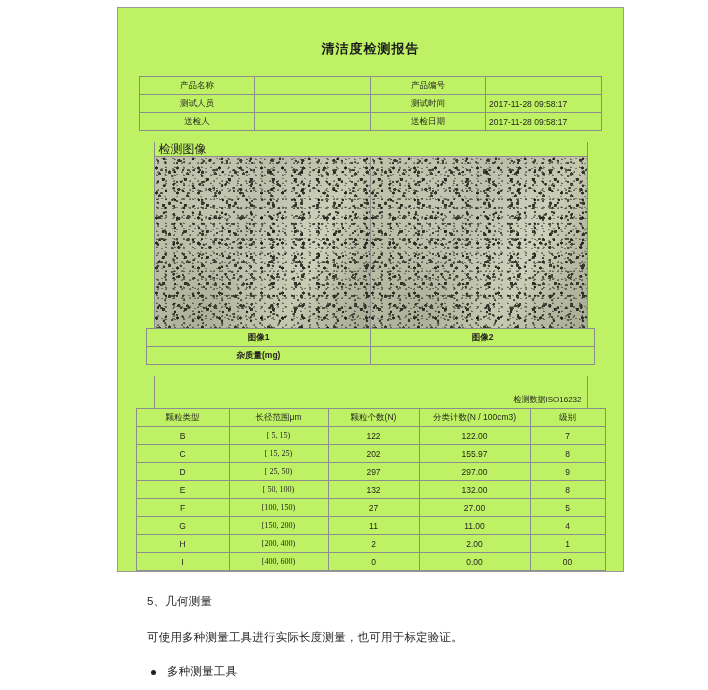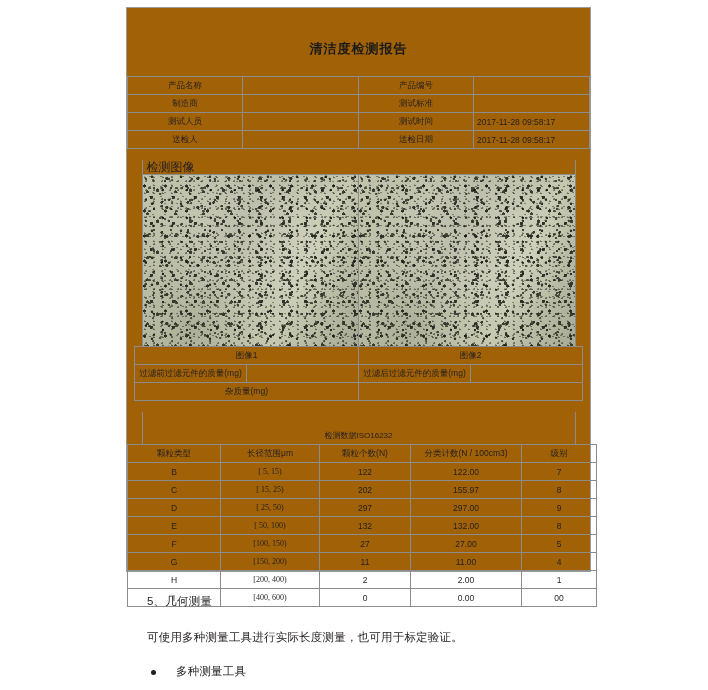--- a/index.html
+++ b/index.html
@@ -17,26 +17,26 @@
   }
   .page {
     position: absolute;
     left: 0; top: 0;
     width: 708px;
     height: 690px;
   }
   
   .report {
     position: absolute;
-    left: 126px;
+    left: 117px;
     top: 7px;
-    width: 465px;
+    width: 507px;
     height: 565px;
     border: 1px solid #9a9a9a;
-    background: #a16207;
+    background: #bef264;
     box-sizing: border-box;
   }
   .report-title {
     text-align: center;
     font-size: 13px;
     font-weight: bold;
     letter-spacing: 1px;
     margin-top: 32px;
     margin-bottom: 18px;
     color: #1a1a1a;
@@ -142,21 +142,21 @@
   .datasec-head {
     width: 434px;
     margin: -1px auto 0 auto;
     border: 1px solid #8c8c8c;
     border-top: none;
     height: 16px;
     font-size: 8px;
     line-height: 16px;
     box-sizing: border-box;
     display: flex;
-    justify-content: center;
+    justify-content: flex-end;
     padding: 16px 5px;
   }
   .data-t { width: 434px; border-radius: 32px; }
   .data-t .col1 { width: 86px; }
   .data-t .col2 { width: 92px; }
   .data-t .col3 { width: 84px; }
   .data-t .col4 { width: 104px; }
   .data-t .col5 { width: 68px; }
   .data-t td { height: 16px; }
   .hdr td { font-weight: normal; }
@@ -164,21 +164,21 @@
 
   
   .txt {
     position: absolute;
     font-size: 11.5px;
     color: #231f20;
     letter-spacing: 0.2px;
   }
   .t-heading { left: 147px; top: 594px; }
   .t-para    { left: 147px; top: 630px; text-align: right; }
-  .t-bullet  { left: 176px; top: 664px; }
+  .t-bullet  { left: 167px; top: 664px; }
   .bullet-dot {
     position: absolute;
     left: 151px;
     top: 670px;
     width: 5px;
     height: 5px;
     background: #231f20;
     border-radius: 50%;
   }
 </style>
@@ -190,26 +190,20 @@
   <div class="report">
 
     <div class="report-title">清洁度检测报告</div>
 
     <table class="grid info-t">
       <tbody>
           <tr>
         <td class="k c-label">产品名称</td>
         <td class="v l-val"></td>
         <td class="k c-label">产品编号</td>
-        <td class="v l-val"></td>
-      </tr>
-      <tr>
-        <td class="k c-label">制造商</td>
-        <td class="v l-val"></td>
-        <td class="k c-label">测试标准</td>
         <td class="v l-val"></td>
       </tr>
       <tr>
         <td class="k c-label">测试人员</td>
         <td class="v l-val"></td>
         <td class="k c-label">测试时间</td>
         <td class="v l-val">2017-11-28 09:58:17</td>
       </tr>
       <tr>
         <td class="k c-label">送检人</td>
@@ -225,31 +219,25 @@
       <div class="imgrow">
         <div class="imgcell">
           <div class="micro"></div>
         </div>
         <div class="imgcell">
           <div class="micro"></div>
         </div>
       </div>
     </div>
 
-    <table class="grid info-t" style="margin-top:-1px;">
+    <table class="grid info-t" style="margin-top:-1px;font-weight:bold;">
       <tbody>
           <tr class="img-caption-row">
         <td class="c-label" colspan="2" style="width:217px">图像1</td>
         <td class="c-label" colspan="2" style="width:217px">图像2</td>
-      </tr>
-      <tr>
-        <td class="k c-label" style="width:108px">过滤前过滤元件的质量(mg)</td>
-        <td class="v l-val" style="width:109px"></td>
-        <td class="k c-label" style="width:108px">过滤后过滤元件的质量(mg)</td>
-        <td class="v l-val" style="width:109px"></td>
       </tr>
       <tr>
         <td class="c-label" colspan="2">杂质量(mg)</td>
         <td class="l-val" colspan="2"></td>
       </tr>
     </tbody>
       </table>
 
     <div class="datasec-head">
       <span>检测数据</span>

